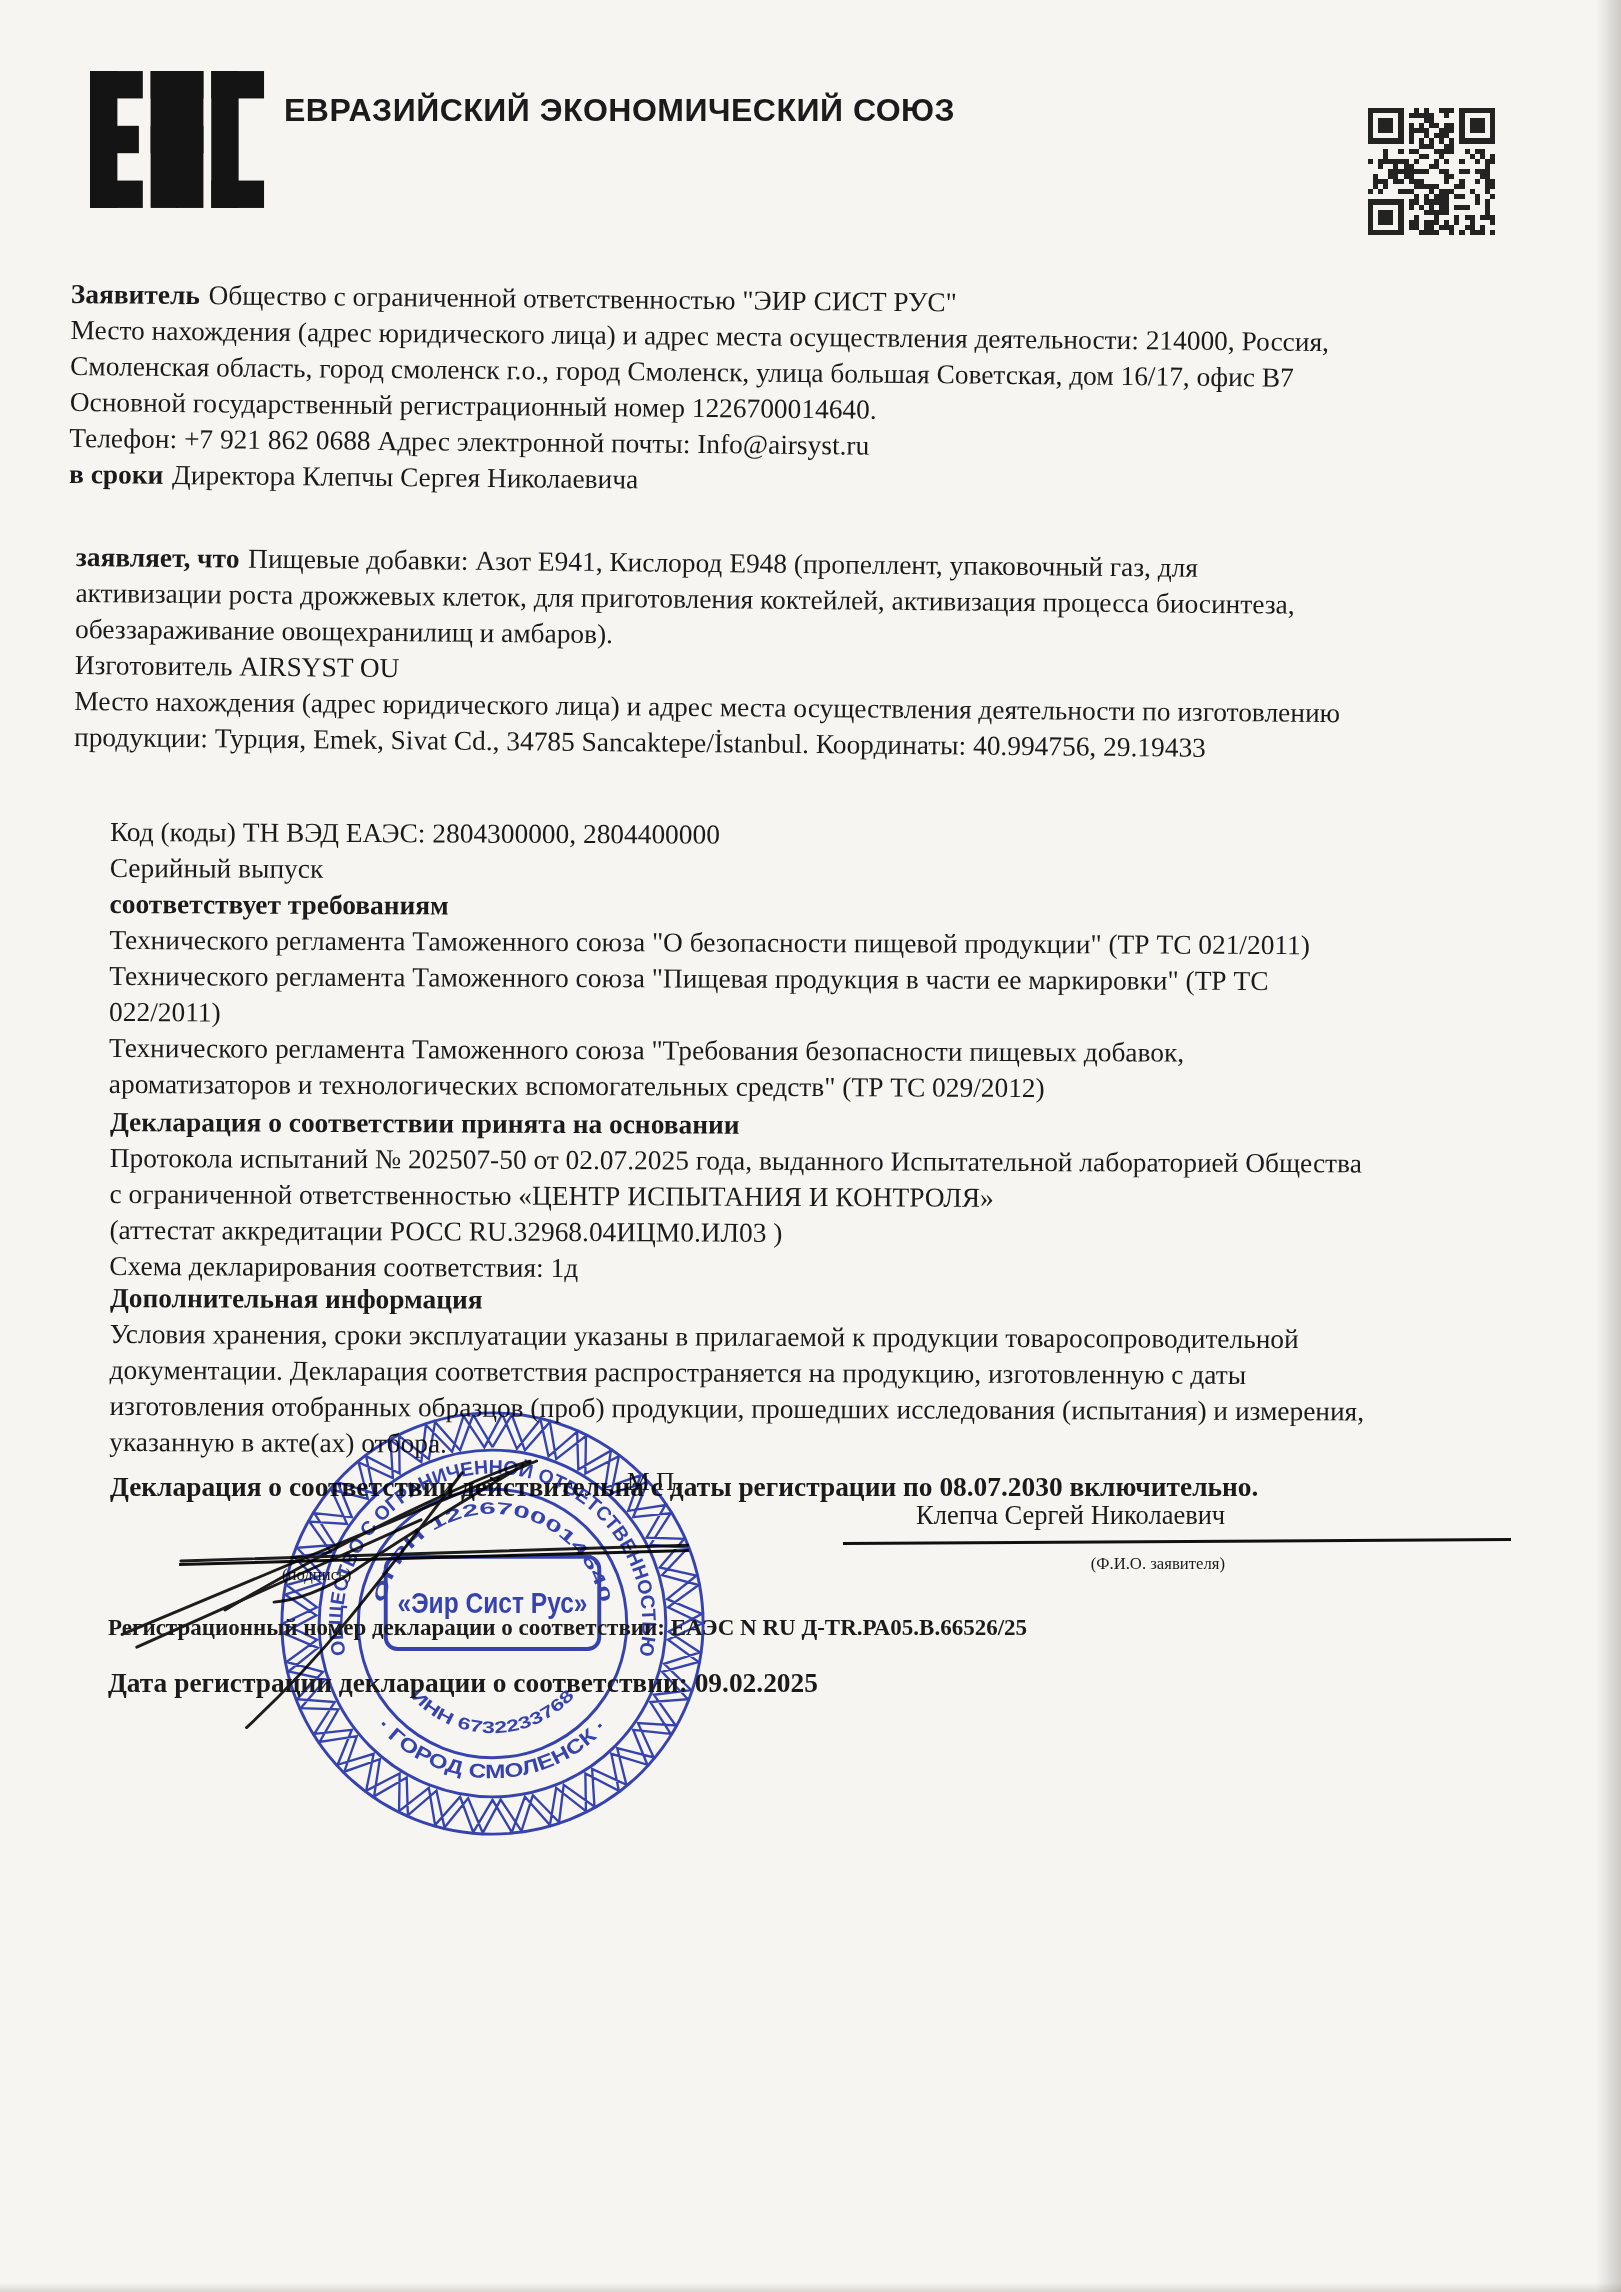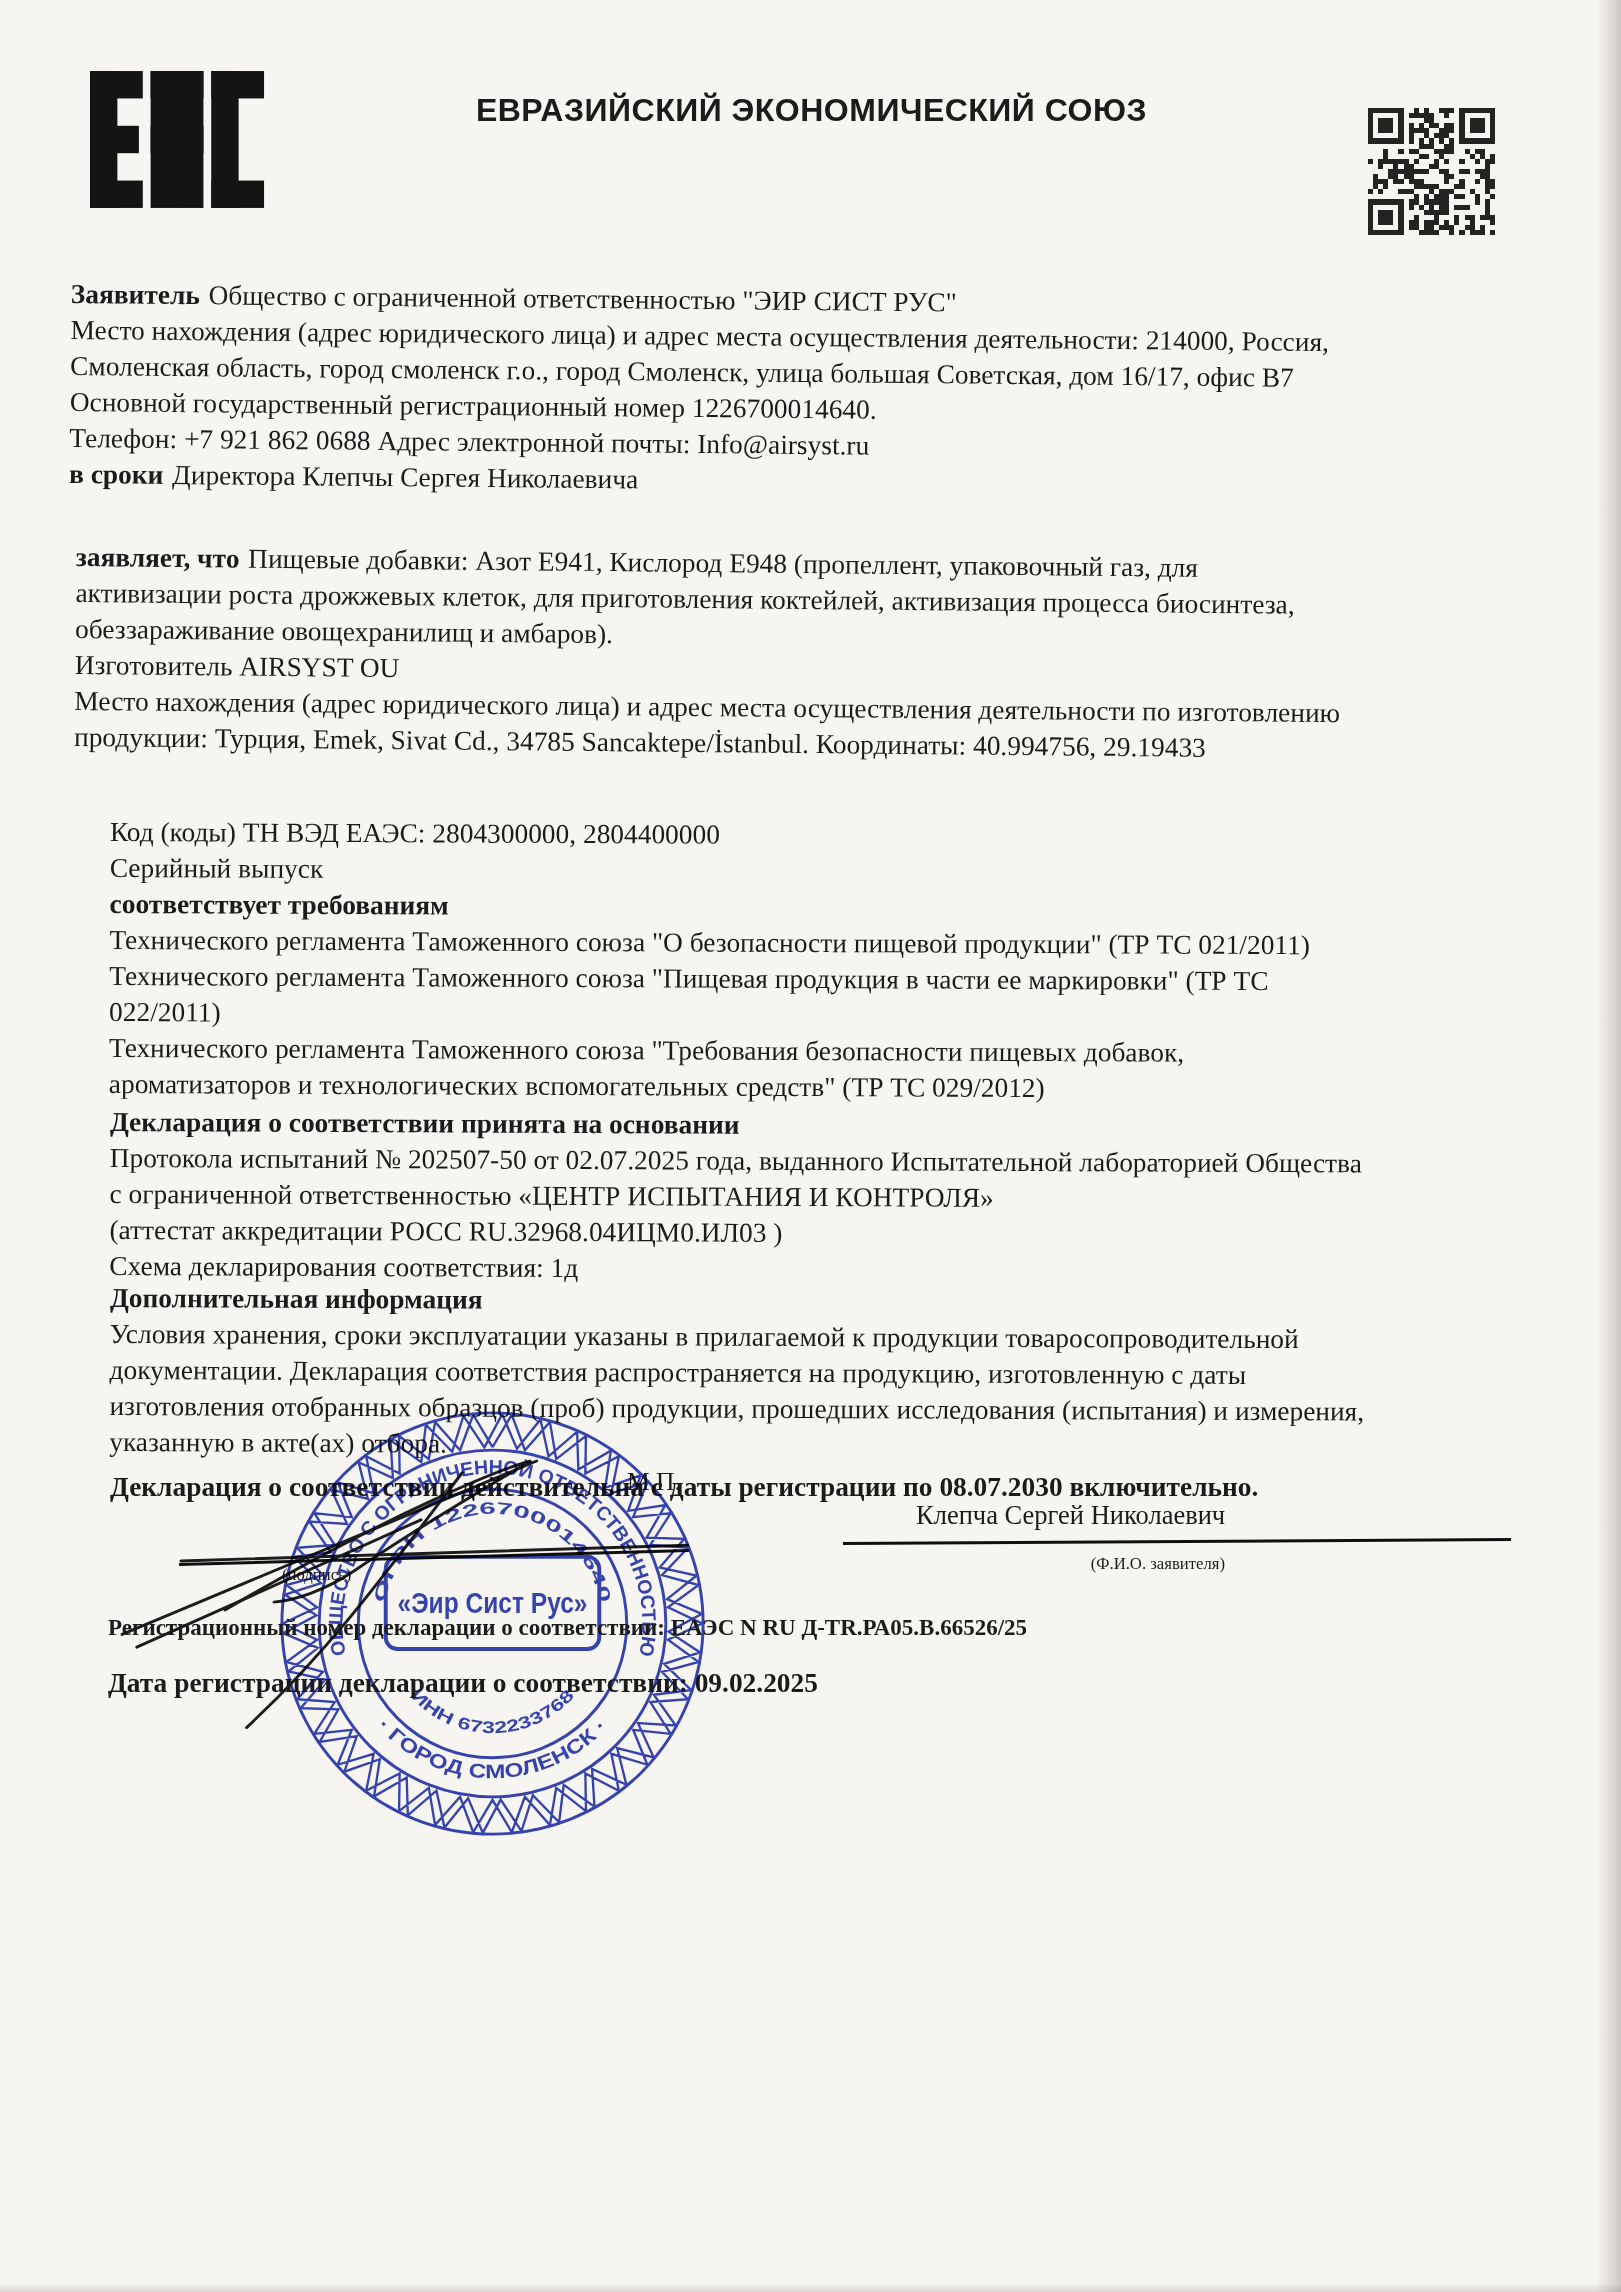--- a/index.html
+++ b/index.html
@@ -31,21 +31,21 @@
   }
   .abs{position:absolute;}
 
   
   .eac-logo{left:90px;top:71px;}
   .eac-logo svg{display:block;}
   .doc-title{
     left:284px;top:90px;width:863px;
     font-family:"Liberation Sans", sans-serif;
     font-weight:bold;font-size:32px;line-height:40px;
-    text-align:right;letter-spacing:0.5px;
+    text-align:left;letter-spacing:0.5px;
   }
   .qr{left:1368px;top:108px;width:127px;height:127px;}
   .qr svg{width:127px;height:127px;display:block;shape-rendering:crispEdges;fill:#161616;opacity:.94;}
 
   
   .sec{font-size:27.4px;line-height:36px;width:1451px;}
   .sec p{margin:0;}
   .pre{white-space:pre-line;}
   .lead{font-weight:bold;margin-right:.32em;}
   .tilt-a{transform:rotate(.55deg);transform-origin:0 0;}

